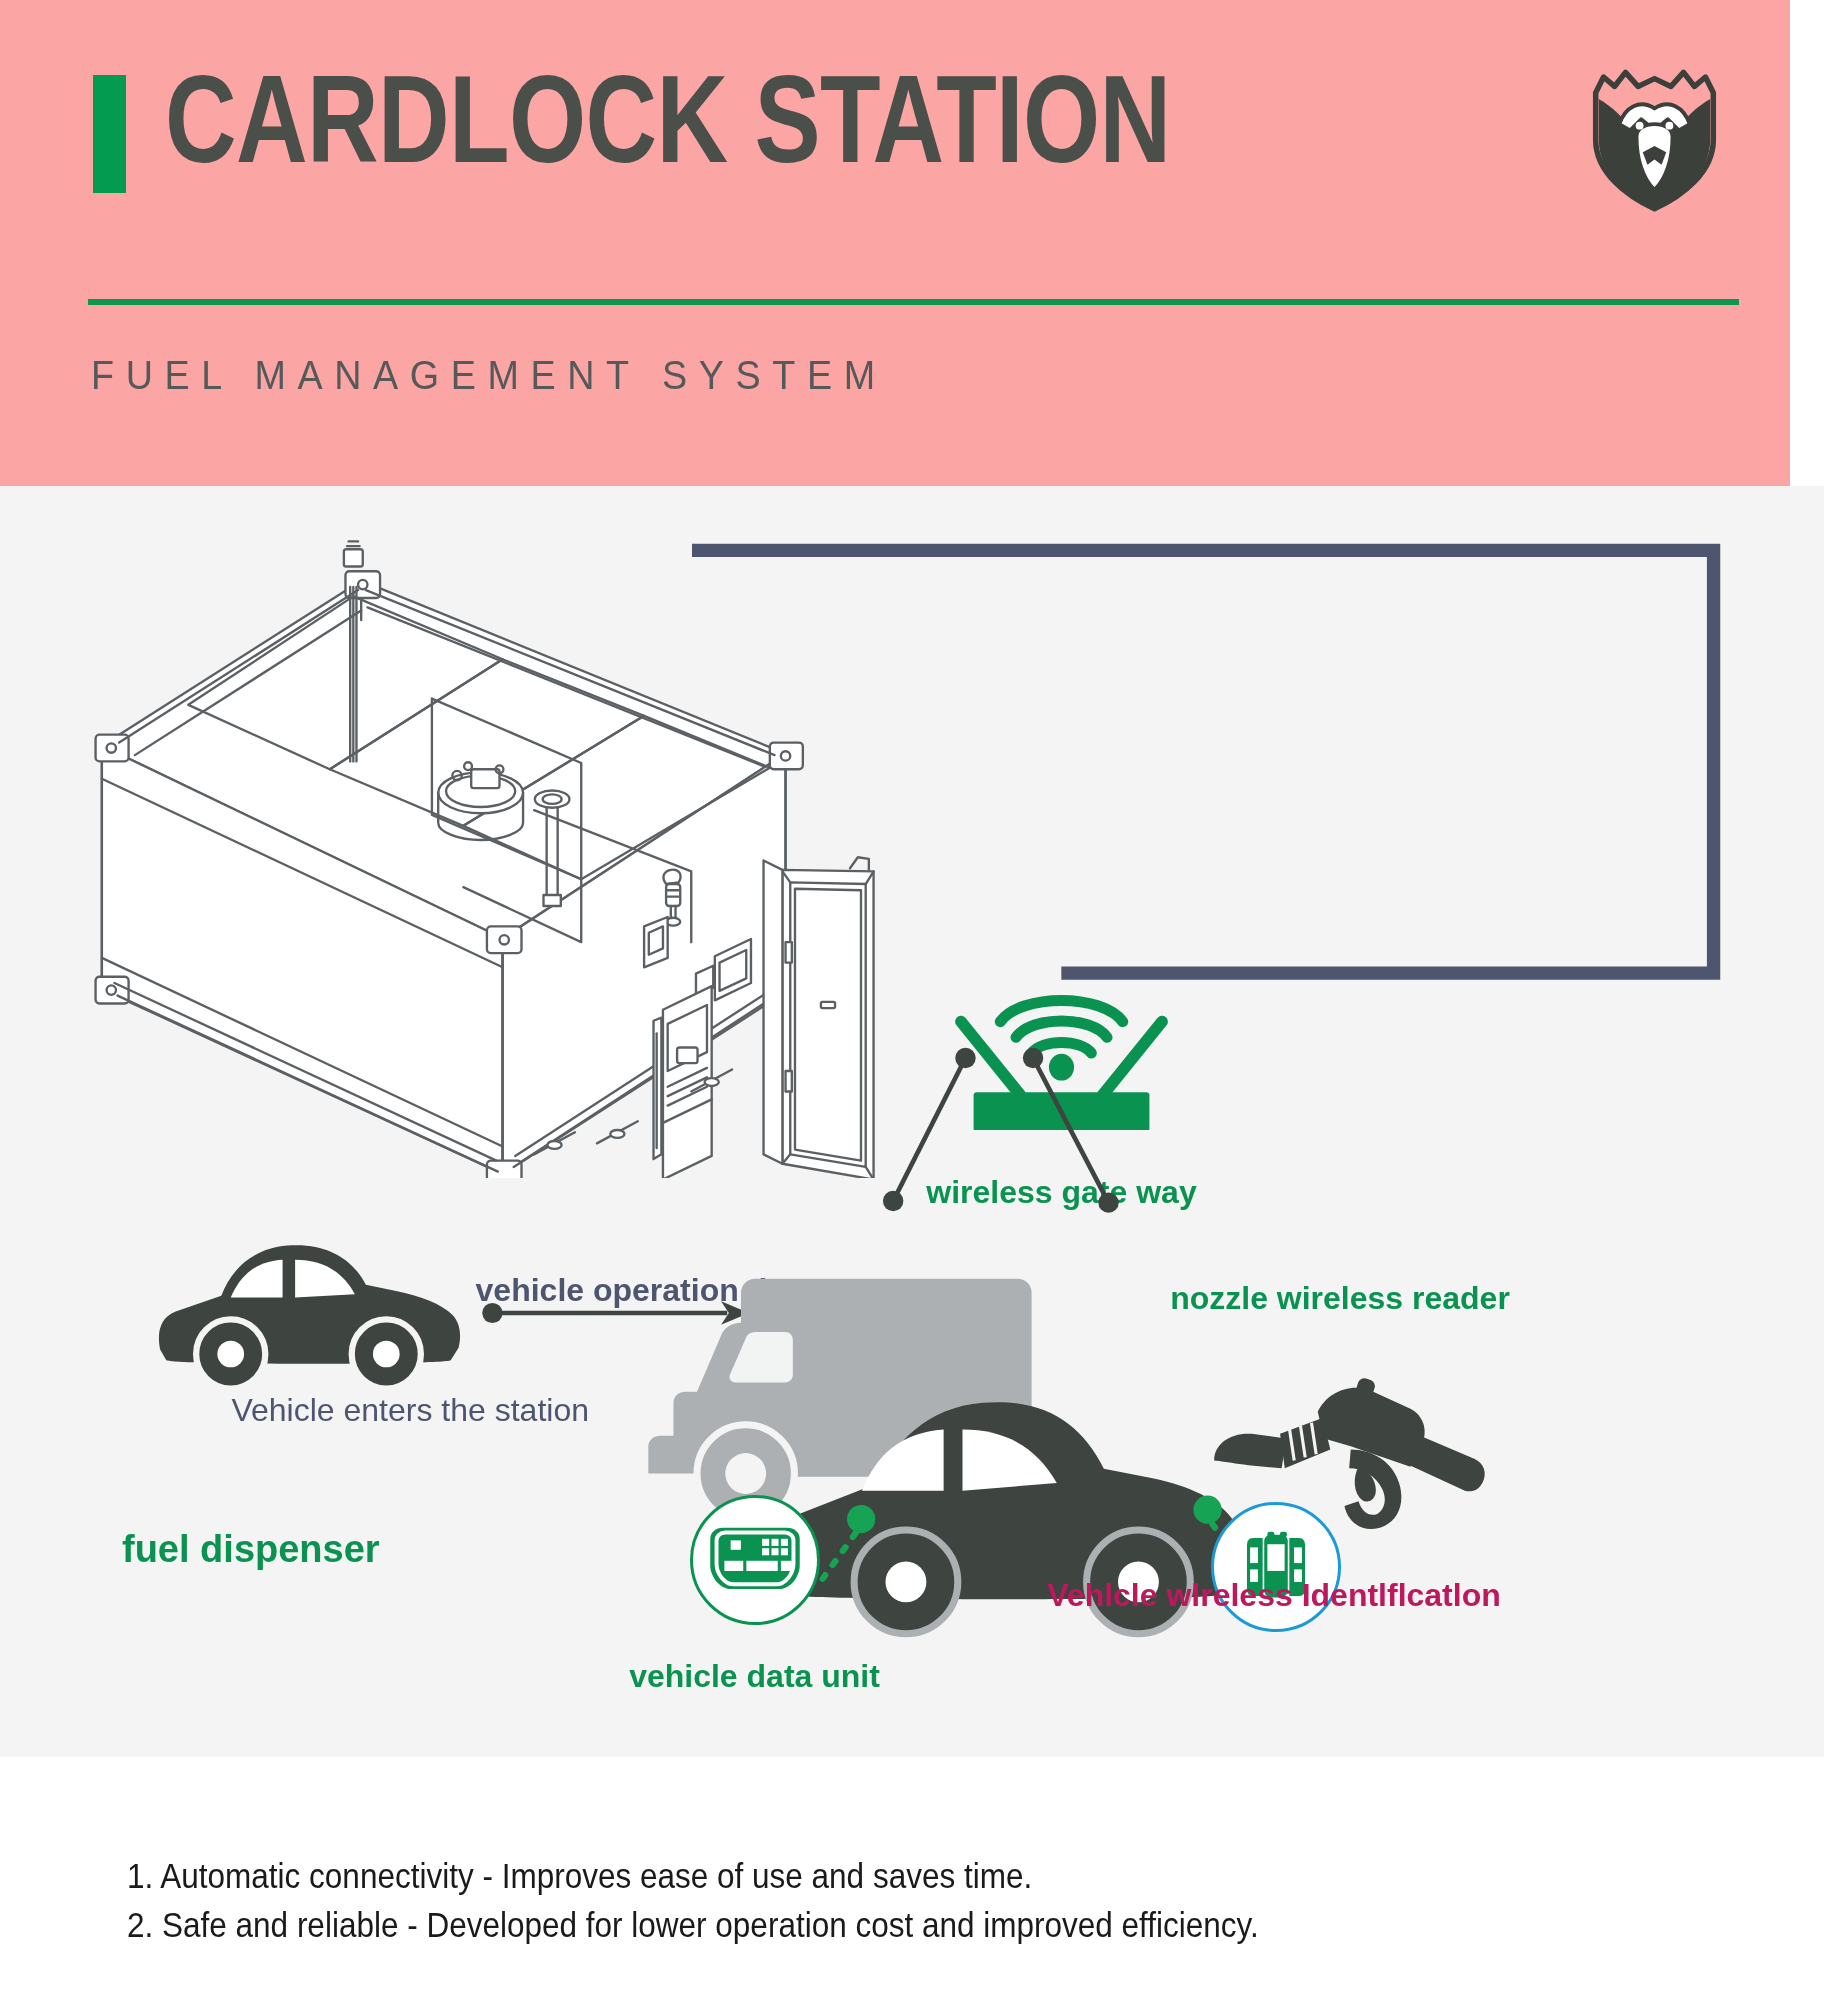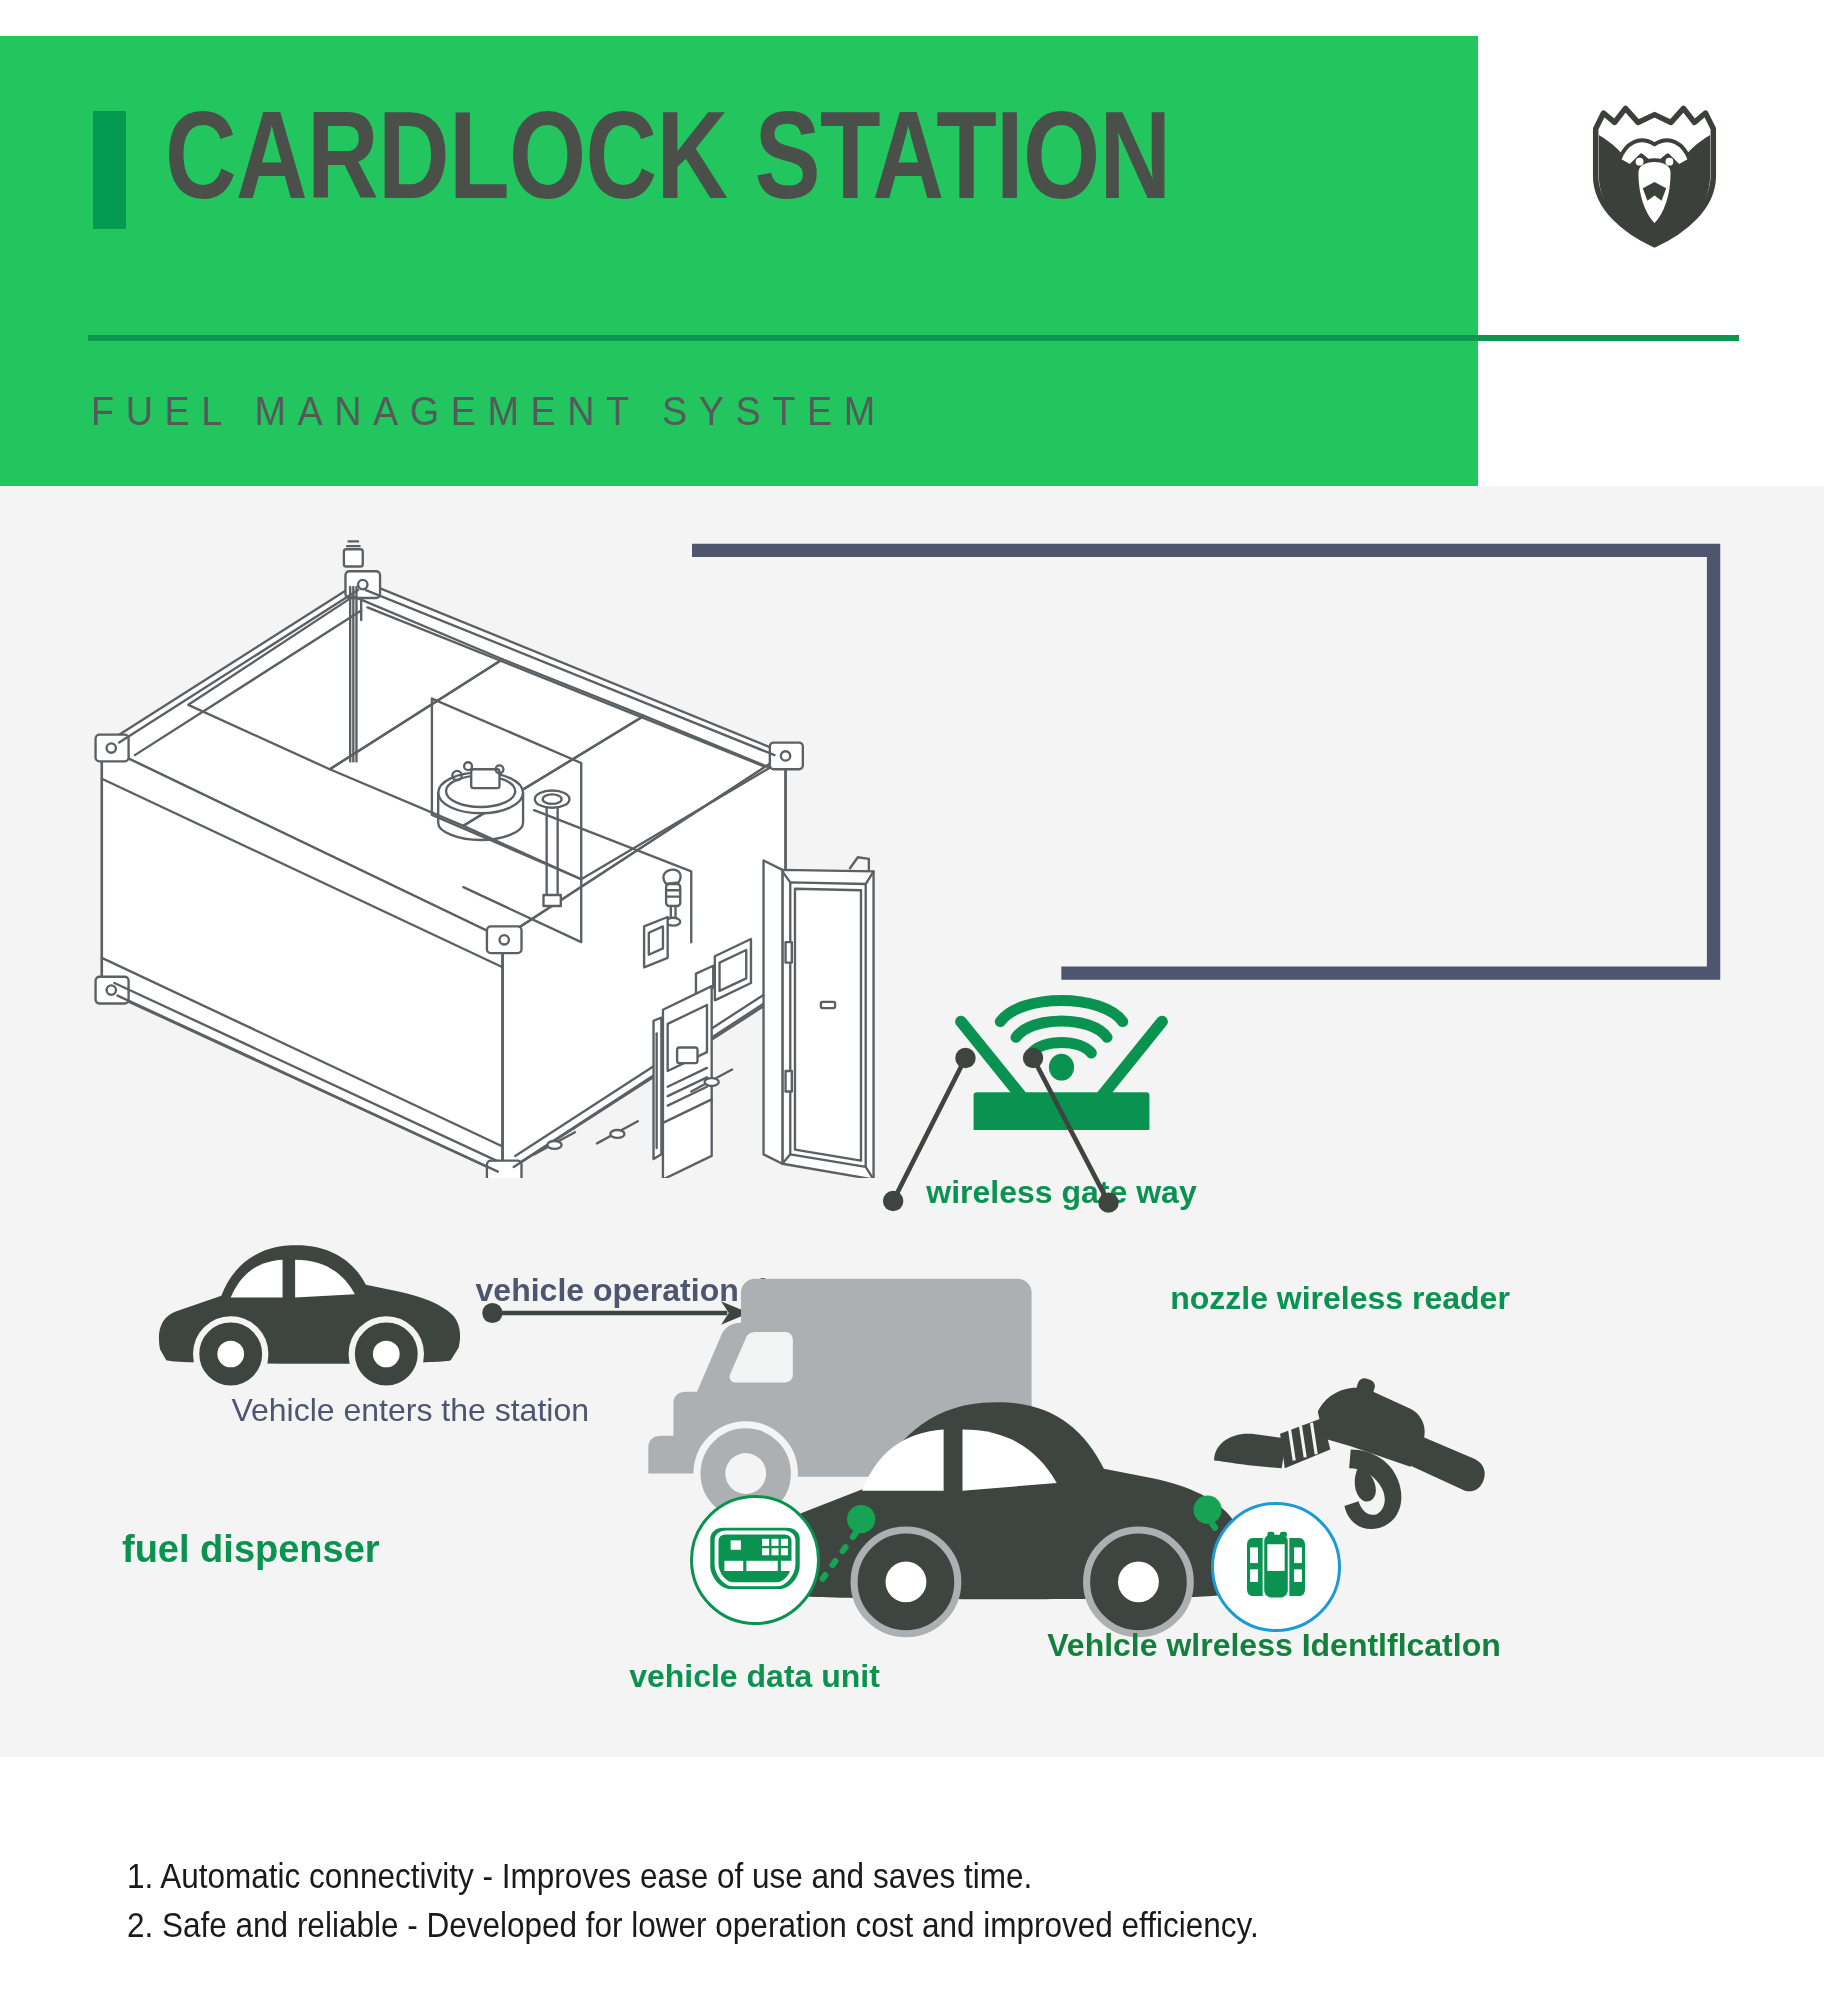--- a/index.html
+++ b/index.html
@@ -3,21 +3,21 @@
 <meta charset="utf-8">
 <style>
   html,body{margin:0;padding:0;background:#ffffff;}
   body{
     width:1825px;height:2013px;position:relative;overflow:hidden;
     font-family:"Liberation Sans",sans-serif;
     -webkit-font-smoothing:antialiased;
   }
 
   
-  #header{position:absolute;left:0;top:0;width:1478px;height:486px;background:#22c55e;margin-top:36px;}
+  #header{position:absolute;left:0;top:0;width:1790px;height:486px;background:#fca5a5;}
 
   #title-accent-bar{
     position:absolute;left:93px;top:75px;width:33px;height:118px;
     background:#029b4f;
   }
   #page-title{
     position:absolute;left:165px;top:52px;
     font-size:124px;line-height:134px;font-weight:700;
     color:#4a4f4a;letter-spacing:-0.8px;
     transform:scaleX(0.80);transform-origin:left top;
@@ -88,22 +88,22 @@
   .icon-badge{position:absolute;border-radius:50%;background:#ffffff;}
   #vdu-badge{left:690px;top:1009px;width:124px;height:124px;border:3.9px solid #0a9350;}
   #vwi-badge{left:1211px;top:1016px;width:124px;height:124px;border:3.9px solid #1c9ad6;}
   .badge-svg{position:absolute;left:0;top:0;width:100%;height:100%;}
 
   #vdu-label{
     position:absolute;left:550px;top:1149px;width:409px;text-align:center;
     font-size:32px;font-weight:700;color:#0a9350;white-space:nowrap;margin-top:23px;
   }
   #vwi-label{
-    position:absolute;left:991px;top:1141px;width:566px;text-align:center;
-    font-size:32px;font-weight:700;color:#15803d;white-space:nowrap;
+    position:absolute;left:991px;top:1091px;width:566px;text-align:center;
+    font-size:32px;font-weight:700;color:#be185d;white-space:nowrap;
   }
 
   
   #fuel-dispenser-label{
     position:absolute;left:122px;top:1042px;
     font-size:38px;font-weight:700;color:#0a9350;white-space:nowrap;
   }
 
   
   #footer-notes{position:absolute;left:91px;top:1851px;width:1612px;margin-left:36px;}

